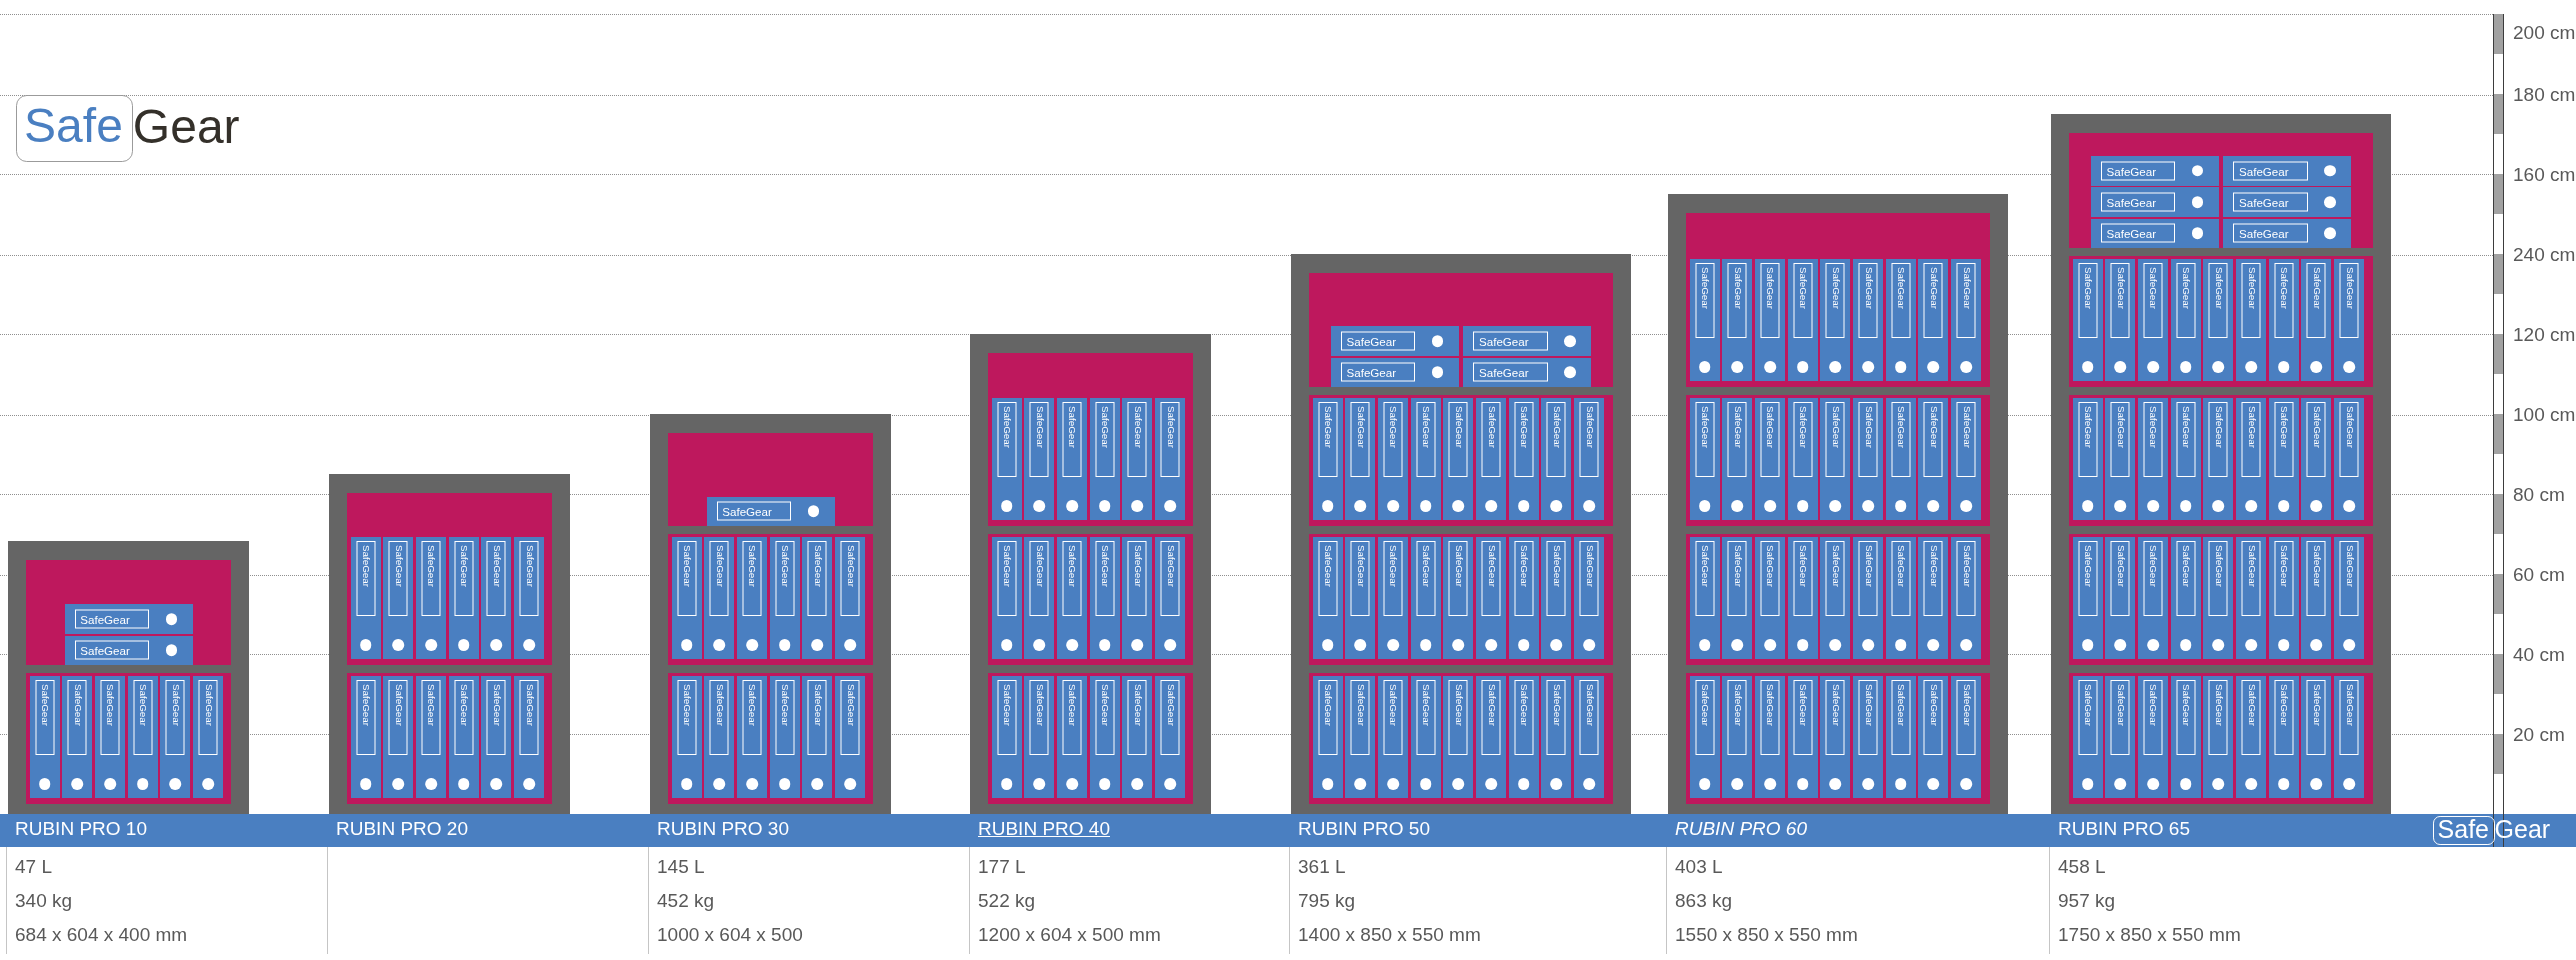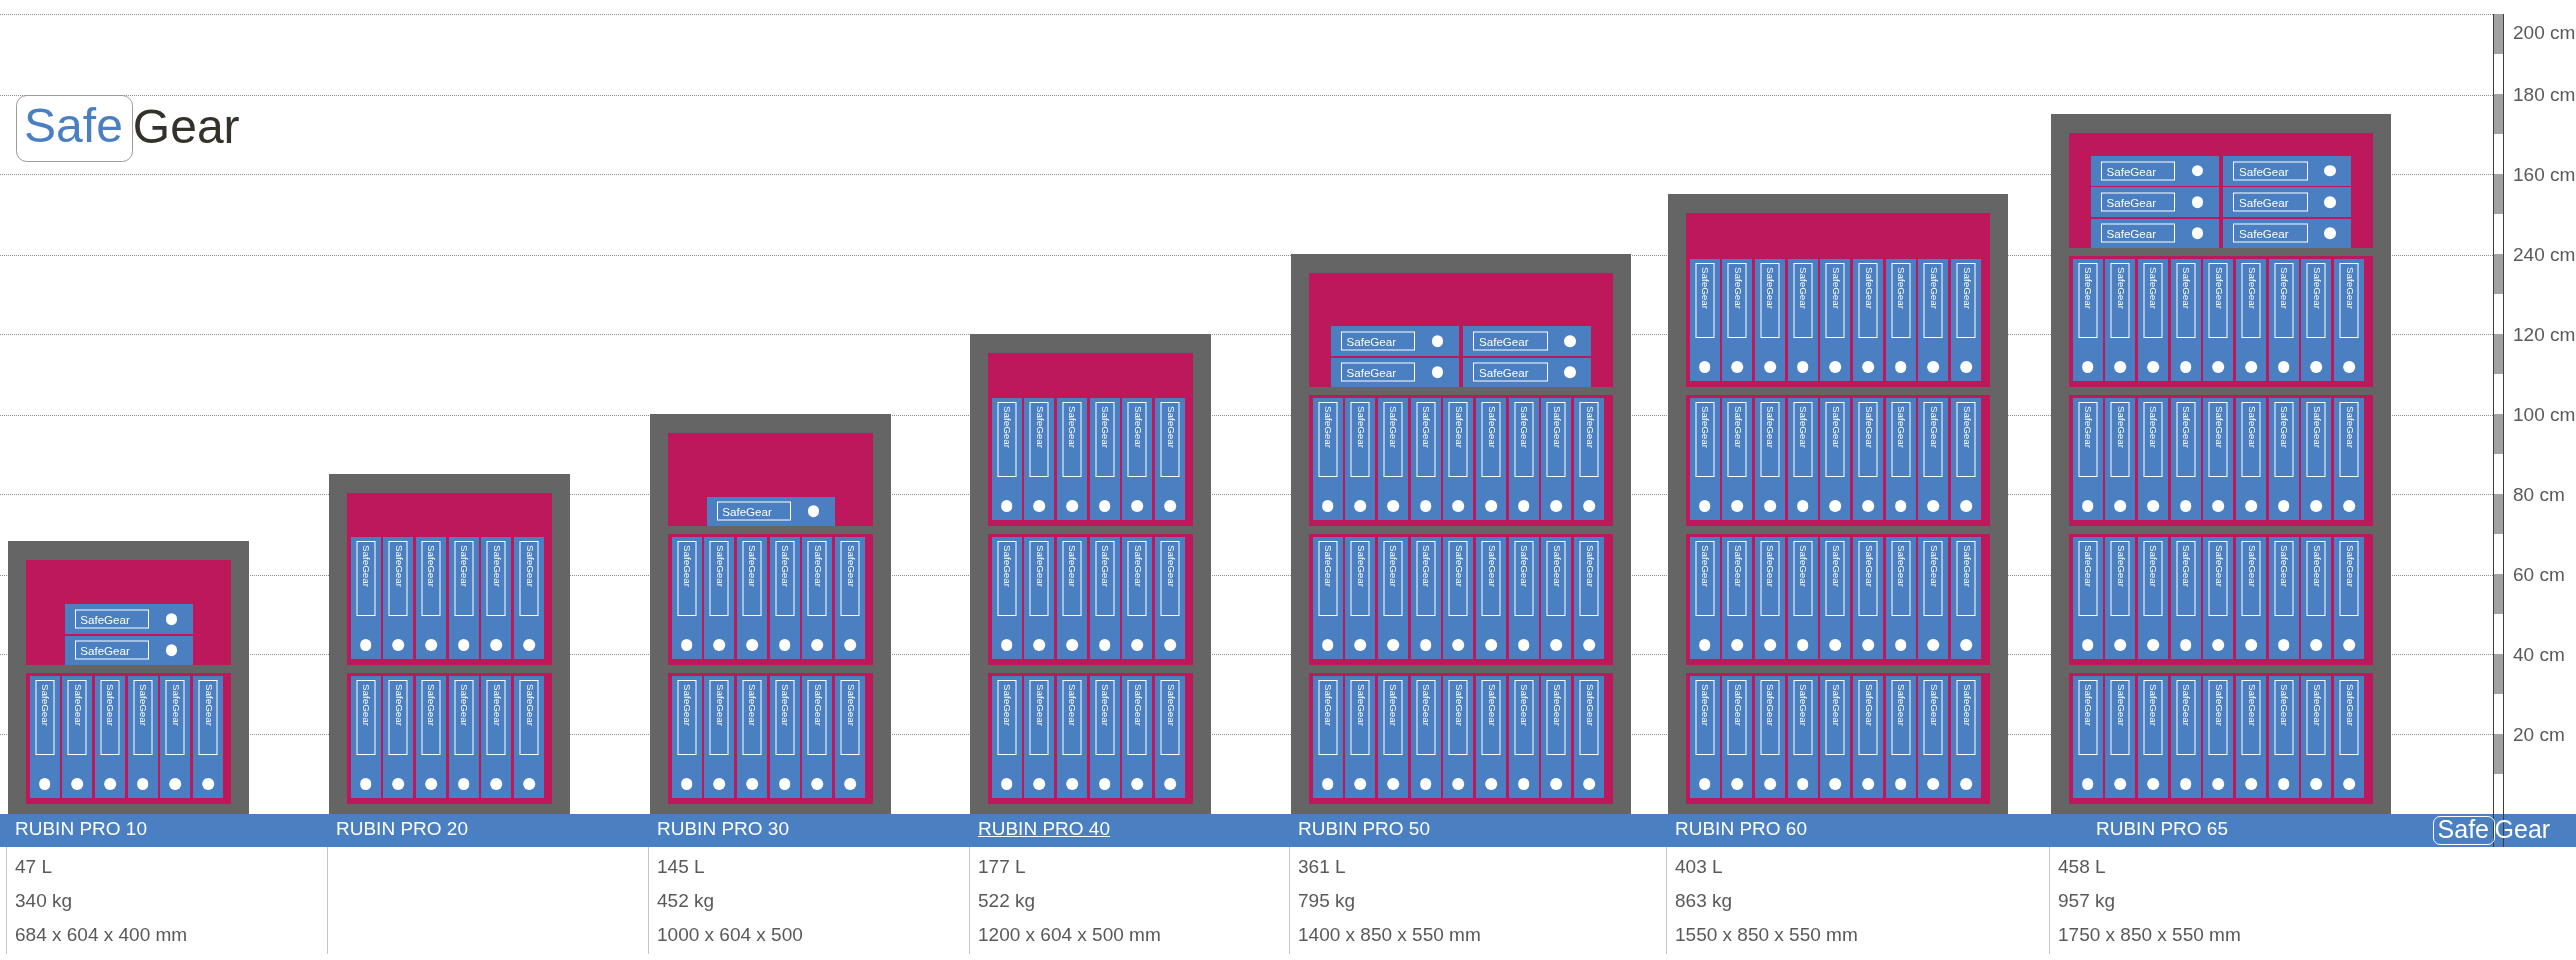--- a/index.html
+++ b/index.html
@@ -657,21 +657,21 @@
             <div class="binder-label">SafeGear</div>
             <div class="bdot"></div>
           </div>
           <div class="binder">
             <div class="binder-label">SafeGear</div>
             <div class="bdot"></div>
           </div>
         </div>
       </div>
     </div>
-    <div class="pname" style="left: 1675px;">RUBIN PRO 60</div>
+    <div class="pname" style="left: 1675px; font-style: italic;">RUBIN PRO 60</div>
     <div class="coldiv" style="left: 1666px; top: 847px; height: 107px;"></div>
     <div class="spec" style="left: 1675px;">
       <div>403 L</div>
       <div>863 kg</div>
       <div>1550 x 850 x 550 mm</div>
     </div>
     <div class="safe" style="left: 2051px; top: 114px; width: 340px; height: 700px;">
       <div class="safe-inner">
         <div class="sec-drawers">
           <div class="drawer-grid" style="grid-template-columns: repeat(2, 128px);">
@@ -852,21 +852,21 @@
             <div class="binder-label">SafeGear</div>
             <div class="bdot"></div>
           </div>
           <div class="binder">
             <div class="binder-label">SafeGear</div>
             <div class="bdot"></div>
           </div>
         </div>
       </div>
     </div>
-    <div class="pname" style="left: 2058px; margin-left: 38px;">RUBIN PRO 65</div>
+    <div class="pname" style="left: 2058px;">RUBIN PRO 65</div>
     <div class="coldiv" style="left: 2049px; top: 847px; height: 107px;"></div>
     <div class="spec" style="left: 2058px;">
       <div>458 L</div>
       <div>957 kg</div>
       <div>1750 x 850 x 550 mm</div>
     </div>
   </div>
 
 
 </body></html>

